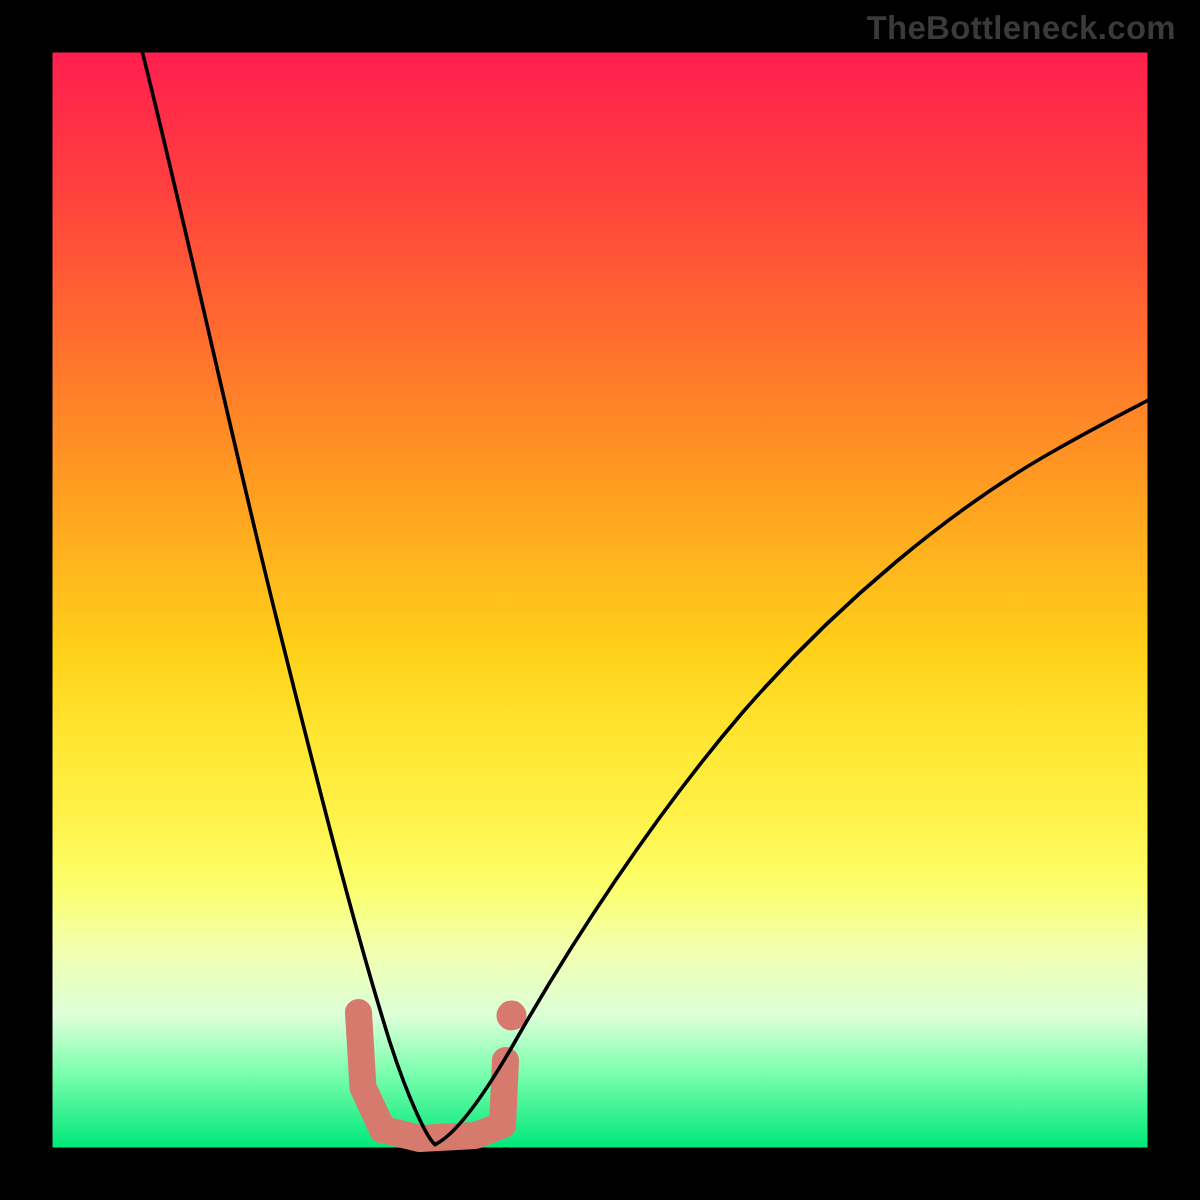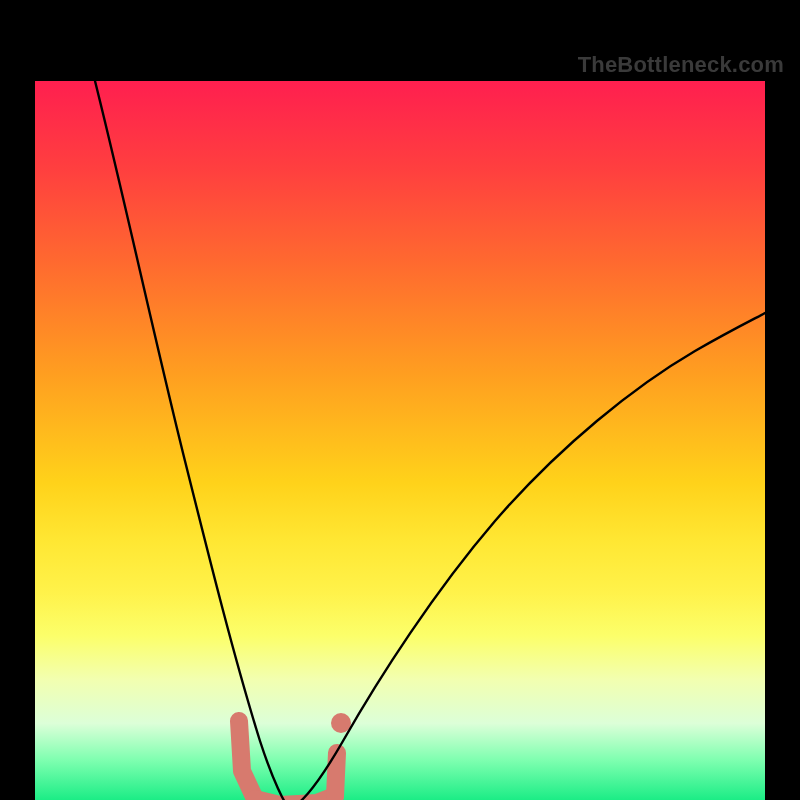--- a/index.html
+++ b/index.html
@@ -11,21 +11,20 @@
     overflow: hidden;
     font-family: Arial, Helvetica, sans-serif;
   }
   .frame {
     position: absolute;
     left: 0;
     top: 0;
     width: 800px;
     height: 568px;
     background: #000;
-    margin-top: 46px;
   }
   .plot-area {
     position: absolute;
     left: 35px;
     top: 35px;
     width: 730px;
     height: 730px;
     
     background: linear-gradient(
       to bottom,

